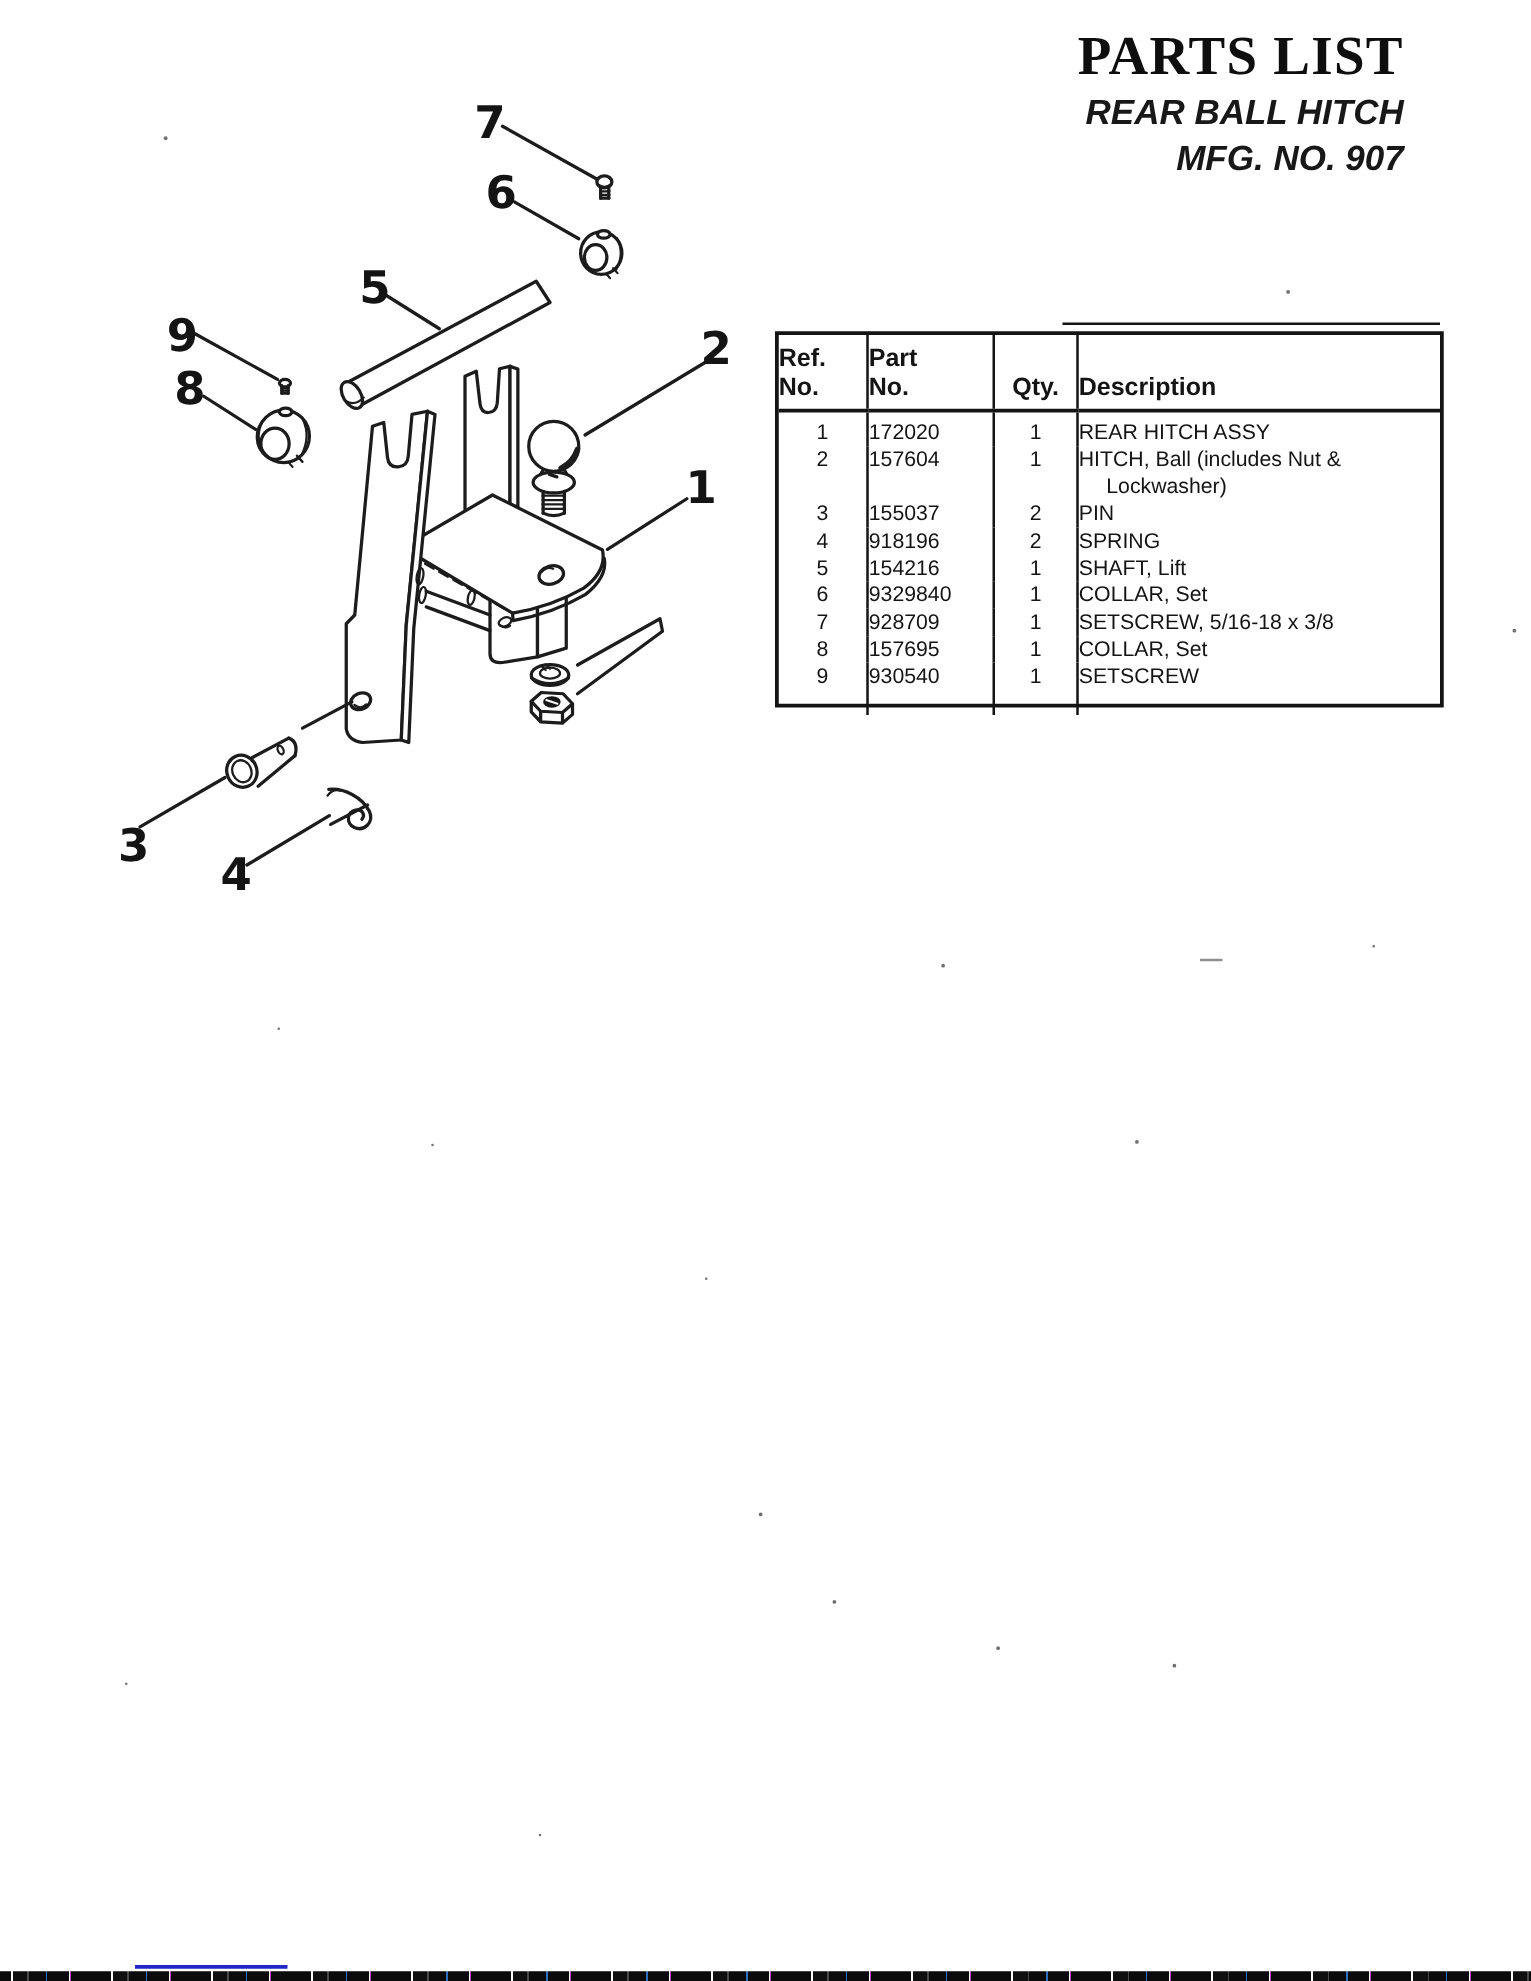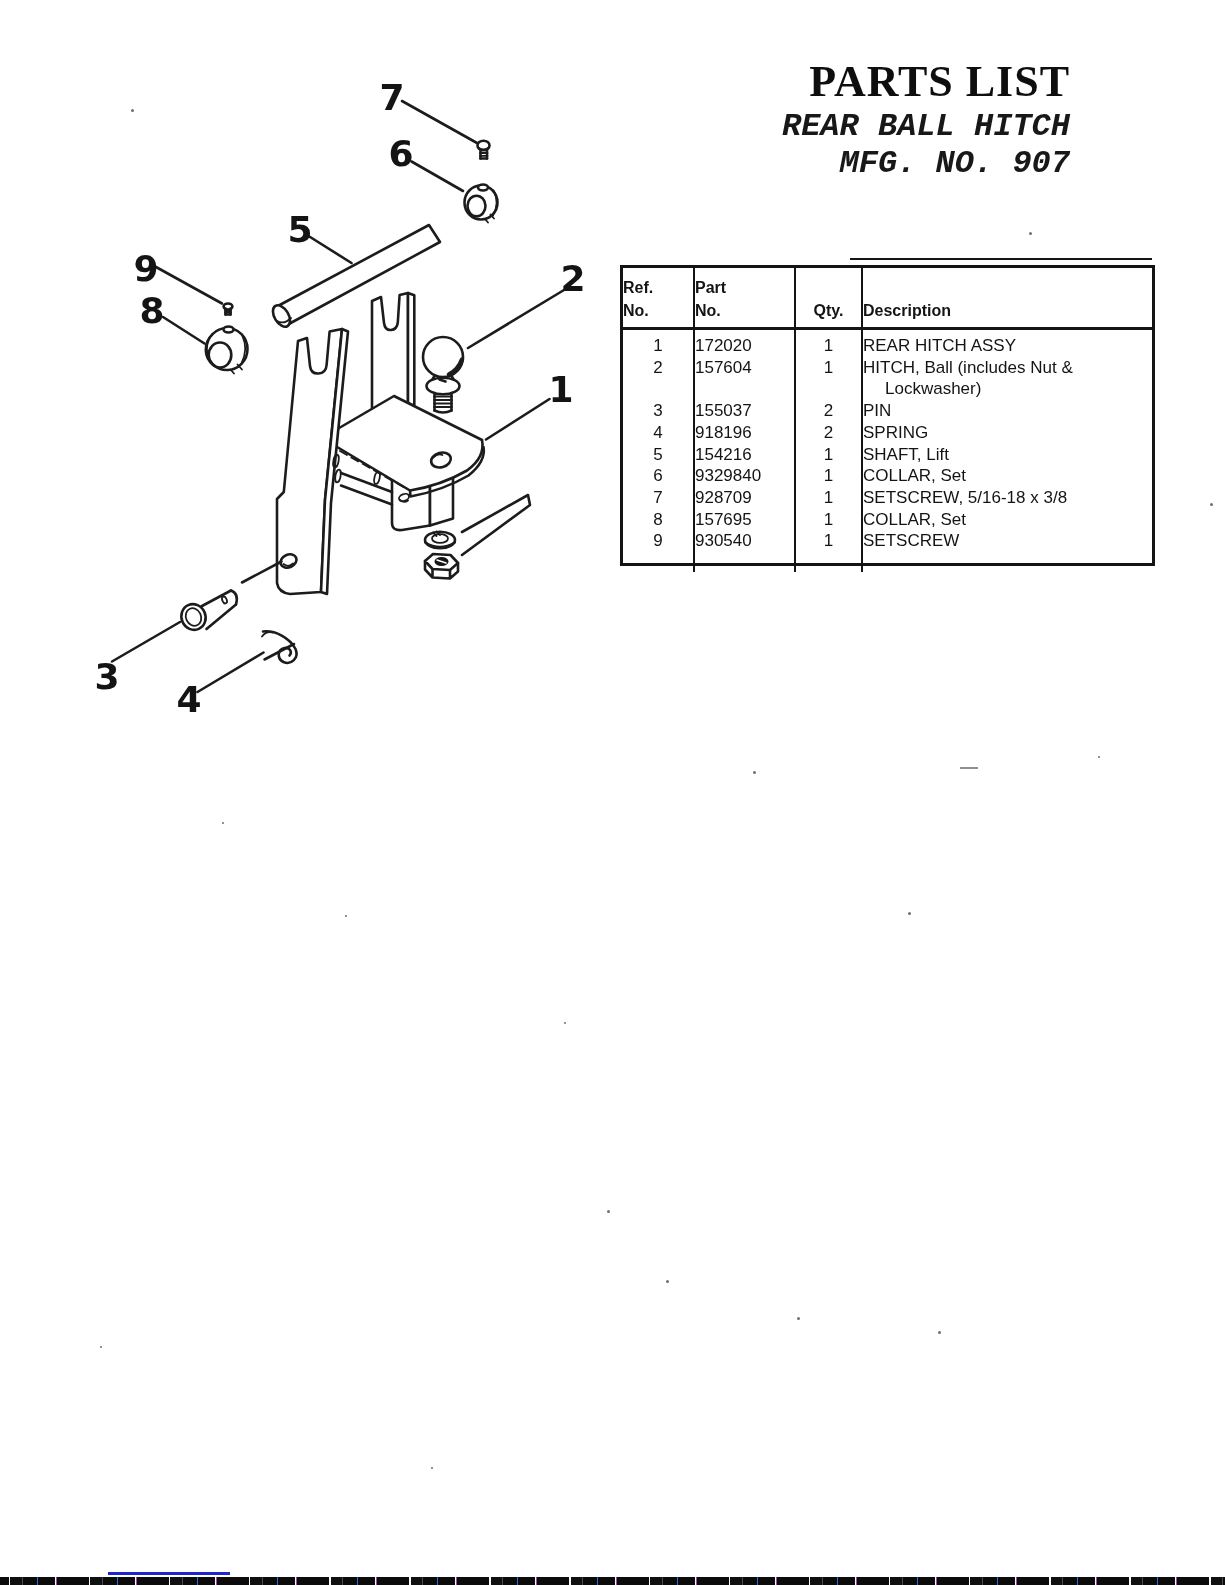--- a/index.html
+++ b/index.html
@@ -2,29 +2,29 @@
 <html><head>
 <meta charset="utf-8">
 <style>
   html,body{margin:0;padding:0;background:#e8e8e8;}
   .page{
     position:relative;width:1225px;height:1585px;background:#ffffff;
     font-family:"Liberation Sans",sans-serif;color:#161616;overflow:hidden;
     margin:0 auto;
   }
   
-  .header{position:absolute;top:22px;left:628px;width:442px;text-align:right;margin-top:37px;}
+  .header{position:absolute;top:22px;left:681px;width:442px;text-align:right;}
   .doc-title{font-family:"Liberation Serif",serif;font-weight:700;font-size:44px;line-height:46px;letter-spacing:1px;color:#0e0e0e;}
-  .doc-sub{font-style:italic;font-weight:700;font-size:32px;line-height:31px;color:#181818;margin-top:6px;font-family:Liberation Mono, monospace;}
+  .doc-sub{font-style:italic;font-weight:700;font-size:28px;line-height:31px;color:#181818;margin-top:6px;}
   
   .parts-table{position:absolute;left:620px;top:265px;width:535px;height:301px;border:3px solid #141414;box-sizing:border-box;background:#fff;}
   .parts-table table{border-collapse:collapse;width:100%;table-layout:fixed;font-size:17px;line-height:21.7px;color:#141414;}
   .parts-table th,.parts-table td{border-right:2px solid #141414;padding:0;overflow:hidden;white-space:nowrap;}
   .parts-table th:last-child,.parts-table td:last-child{border-right:none;}
-  .parts-table thead th{border-bottom:3px solid #141414;height:54px;vertical-align:bottom;text-align:left;font-weight:700;font-size:16px;line-height:23px;padding-bottom:5px;}
+  .parts-table thead th{border-bottom:3px solid #141414;height:54px;vertical-align:bottom;text-align:left;font-weight:700;font-size:20px;line-height:23px;padding-bottom:5px;}
   .parts-table thead th span{display:block;}
   .th-ref{padding-left:17px;}
   .th-part{padding-left:24px;}
   .th-qty{text-align:center !important;}
   .th-desc{padding-left:11px;}
   .parts-table tbody td{vertical-align:top;}
   .parts-table tbody tr.first td{padding-top:5px;}
   .td-ref{text-align:center;}
   .td-part{padding-left:25px;}
   .td-qty{text-align:center;}

